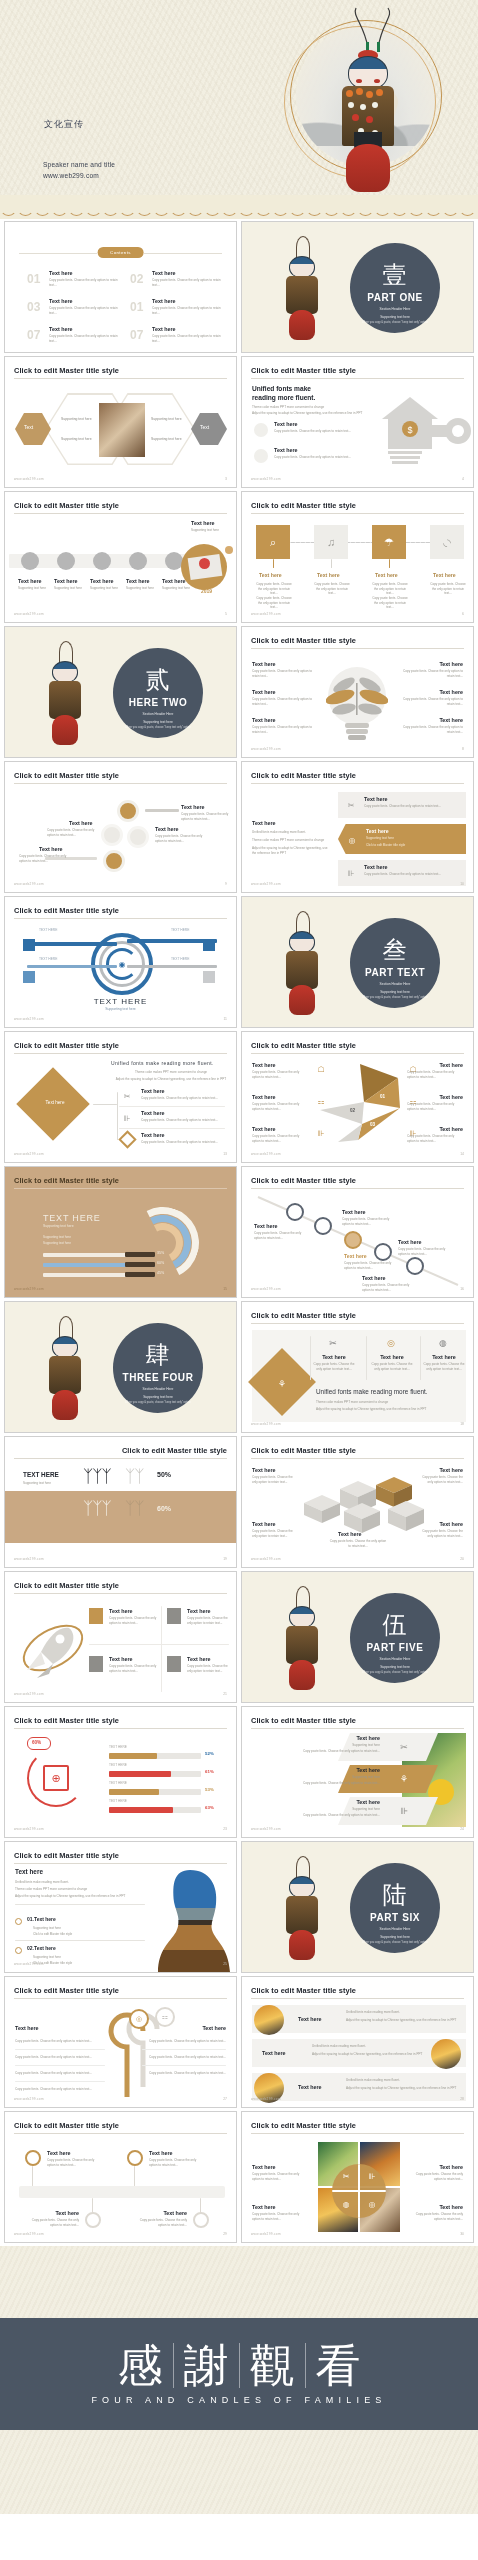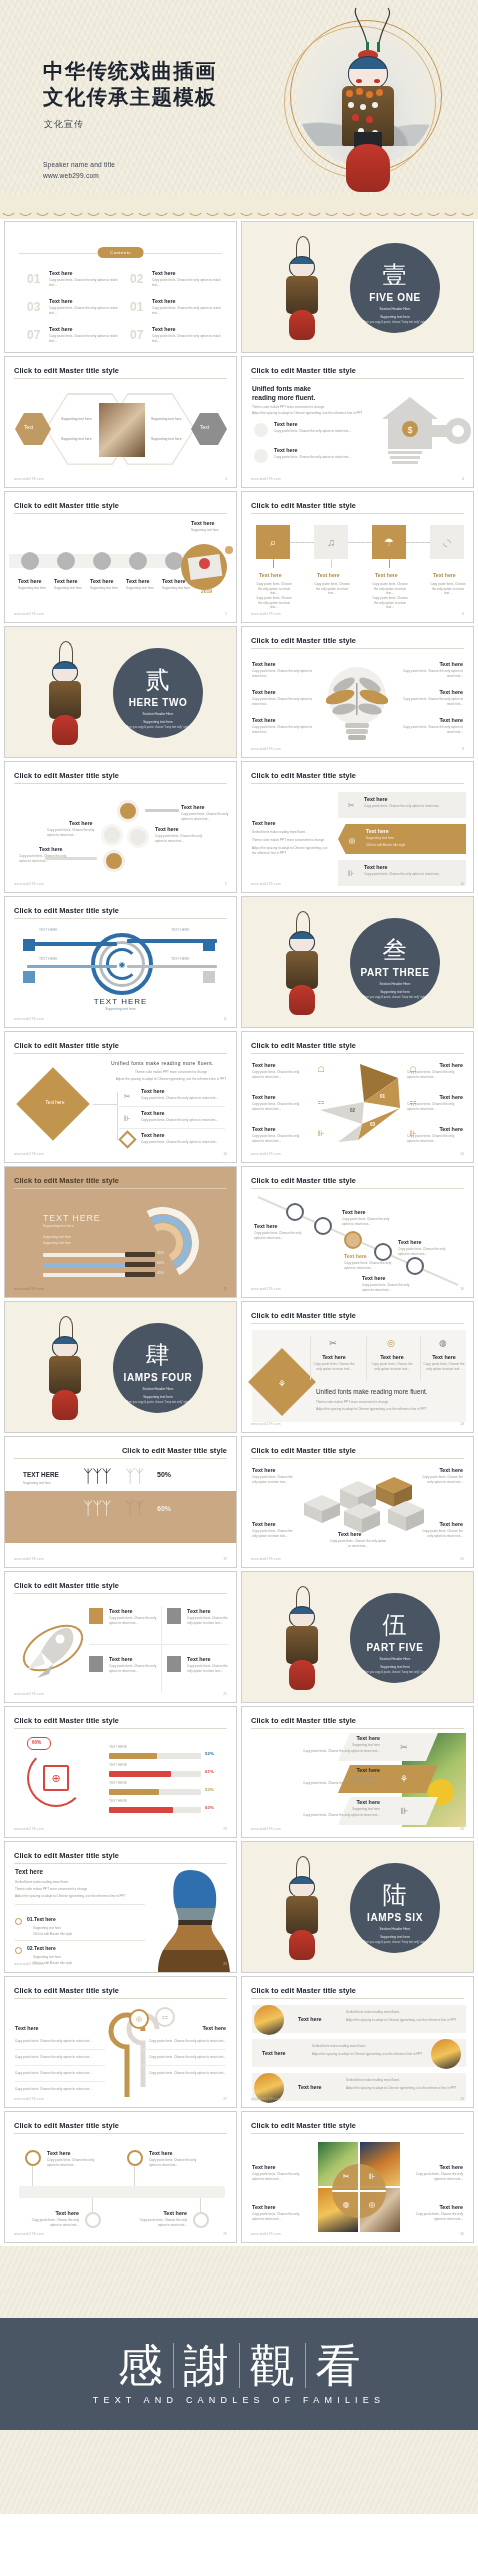--- a/index.html
+++ b/index.html
@@ -146,24 +146,20 @@
      font-family:"DejaVu Sans","Liberation Sans",sans-serif; }
   .thanks-cn span + span { border-left:1px solid rgba(255,255,255,.45); }
   .thanks-en { color:#fff; font-size:9px; letter-spacing:5.2px; margin-top:7px; }
 </style>
 </head>
 <body>
 
 <div class="page">
 
   <div class="cover">
-    <div class="cover-title">
-      <span class="l">中华传统戏曲插画</span>
-      <span class="l">文化传承主题模板</span>
-    </div>
     <div class="cover-sub">文化宣传</div>
     <div class="cover-speaker">
       <div>Speaker name and title</div>
       <div>www.web299.com</div>
     </div>
 
     <div class="ornament">
       <div class="mist"></div>
       <div class="ring r1"></div>
       <div class="ring r2"></div>
@@ -342,21 +338,21 @@
 
       <div class="slide cream">
         <div class="mini-fig">
           <div class="mf-ant"></div>
             <div class="mf-head"></div>
             <div class="mf-body"></div>
             <div class="mf-robe"></div>
         </div>
         <div class="sec-circle">
           <div class="sec-cn">壹</div>
-          <div class="sec-en">FIVE ONE</div>
+          <div class="sec-en">PART ONE</div>
           <div class="sec-d1">Section Header Here</div>
           <div class="sec-d1">Supporting text here</div>
           <div class="sec-d2">When you copy &amp; paste, choose "keep text only" option</div>
         </div>
       </div>
     </div>
 
     <div class="row">
 
       <div class="slide">
@@ -598,21 +594,21 @@
 
       <div class="slide cream">
         <div class="mini-fig">
           <div class="mf-ant"></div>
             <div class="mf-head"></div>
             <div class="mf-body"></div>
             <div class="mf-robe"></div>
         </div>
         <div class="sec-circle">
           <div class="sec-cn">叁</div>
-          <div class="sec-en">PART THREE</div>
+          <div class="sec-en">PART TEXT</div>
           <div class="sec-d1">Section Header Here</div>
           <div class="sec-d1">Supporting text here</div>
           <div class="sec-d2">When you copy &amp; paste, choose "keep text only" option</div>
         </div>
       </div>
     </div>
 
     <div class="row">
 
       <div class="slide">
@@ -730,21 +726,21 @@
     <div class="row">
       <div class="slide cream">
         <div class="mini-fig">
           <div class="mf-ant"></div>
             <div class="mf-head"></div>
             <div class="mf-body"></div>
             <div class="mf-robe"></div>
         </div>
         <div class="sec-circle">
           <div class="sec-cn">肆</div>
-          <div class="sec-en">IAMPS FOUR</div>
+          <div class="sec-en">THREE FOUR</div>
           <div class="sec-d1">Section Header Here</div>
           <div class="sec-d1">Supporting text here</div>
           <div class="sec-d2">When you copy &amp; paste, choose "keep text only" option</div>
         </div>
       </div>
 
       <div class="slide">
         <div class="s-title">Click to edit Master title style</div>
         <div class="s-rule"></div>
         <div class="sq" style="left:10px;top:28px;width:214px;height:92px;background:#f5f4f1"></div>
@@ -964,21 +960,21 @@
 
       <div class="slide cream">
         <div class="mini-fig">
           <div class="mf-ant"></div>
             <div class="mf-head"></div>
             <div class="mf-body"></div>
             <div class="mf-robe"></div>
         </div>
         <div class="sec-circle">
           <div class="sec-cn">陆</div>
-          <div class="sec-en">IAMPS SIX</div>
+          <div class="sec-en">PART SIX</div>
           <div class="sec-d1">Section Header Here</div>
           <div class="sec-d1">Supporting text here</div>
           <div class="sec-d2">When you copy &amp; paste, choose "keep text only" option</div>
         </div>
       </div>
     </div>
 
     <div class="row">
 
       <div class="slide">
@@ -1095,17 +1091,17 @@
   </div>
 
   <div class="thanks-wrap">
     <div class="thanks-bar">
       <div class="thanks-cn">
         <span>感</span>
         <span>謝</span>
         <span>觀</span>
         <span>看</span>
       </div>
-      <div class="thanks-en">TEXT AND CANDLES OF FAMILIES</div>
+      <div class="thanks-en">FOUR AND CANDLES OF FAMILIES</div>
     </div>
   </div>
 
 </div>
 
 </body></html>

